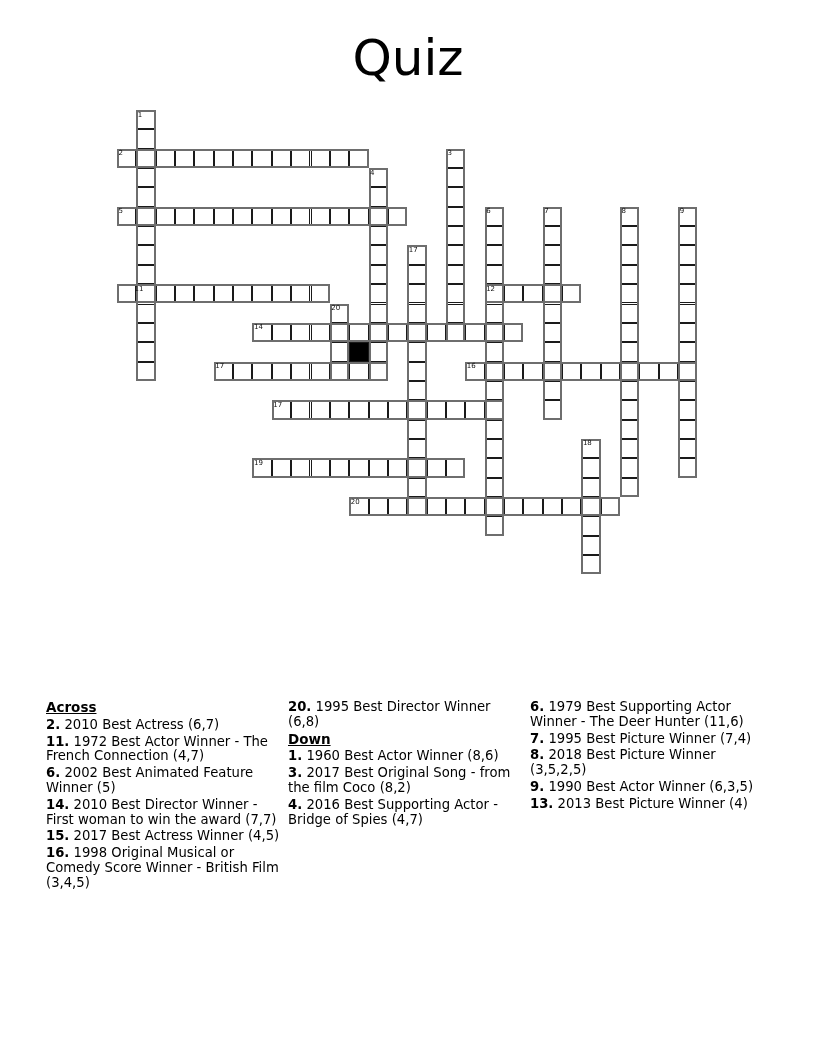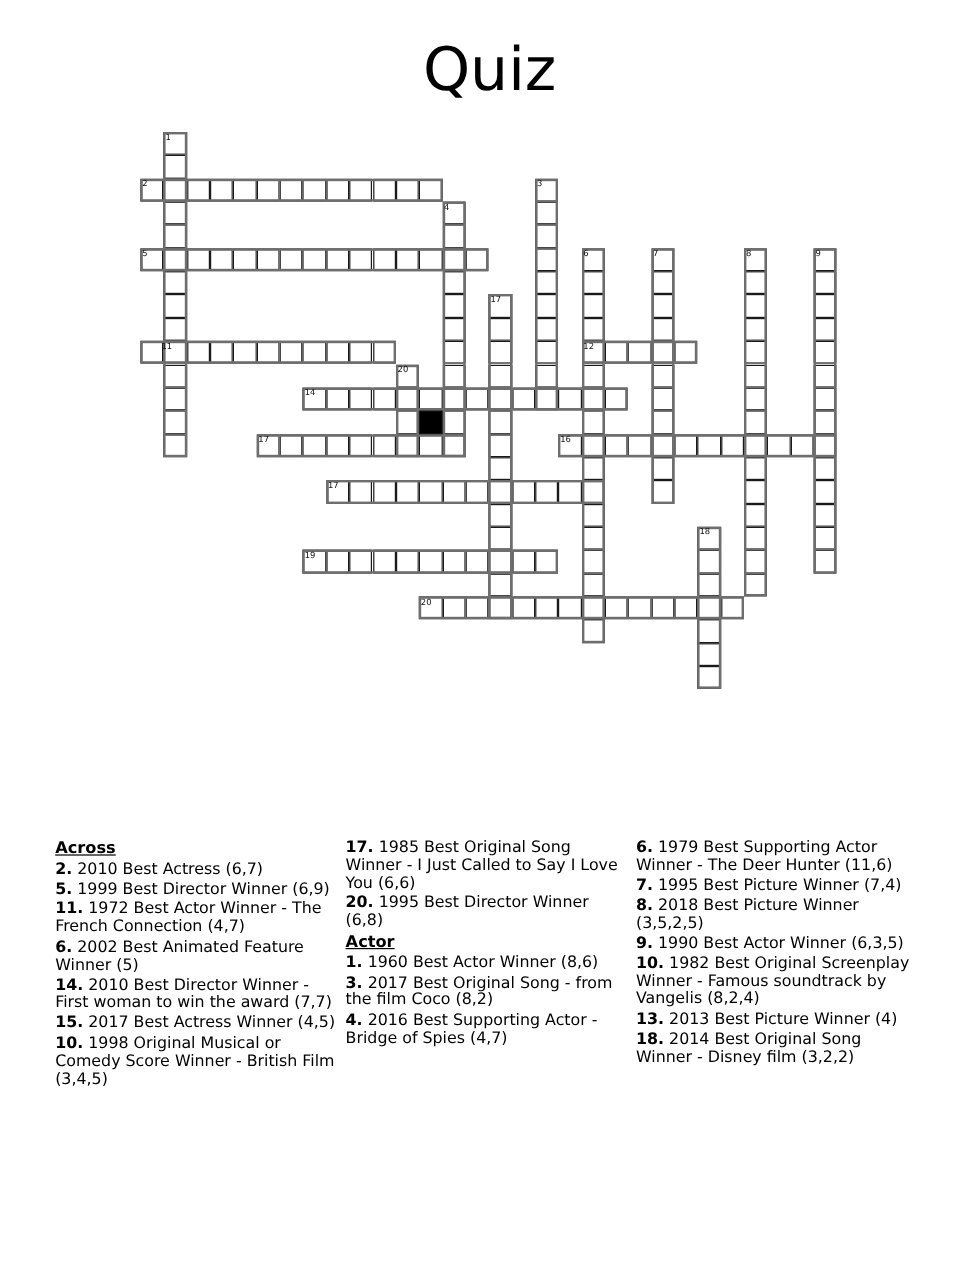--- a/index.html
+++ b/index.html
@@ -303,38 +303,34 @@
       <div class="cell-num" style="left: 348.3px; top: 251.55px; width: 19.35px; height: 19.35px;">16</div>
       <div class="cell-num" style="left: 154.8px; top: 290.25px; width: 19.35px; height: 19.35px;">17</div>
       <div class="cell-num" style="left: 464.4px; top: 328.95px; width: 19.35px; height: 19.35px;">18</div>
       <div class="cell-num" style="left: 135.45px; top: 348.3px; width: 19.35px; height: 19.35px;">19</div>
       <div class="cell-num" style="left: 232.2px; top: 387px; width: 19.35px; height: 19.35px;">20</div>
     </div>
   <div class="clues">
     <div class="clue-col">
         <div class="clue-heading">Across</div>
         <div class="clue"><b>2.</b> 2010 Best Actress (6,7)</div>
-        <div class="clue"><b>5.</b> 1999 Best Director Winner (6,9)</div>
         <div class="clue"><b>11.</b> 1972 Best Actor Winner - The French Connection (4,7)</div>
         <div class="clue"><b>6.</b> 2002 Best Animated Feature Winner (5)</div>
         <div class="clue"><b>14.</b> 2010 Best Director Winner - First woman to win the award (7,7)</div>
         <div class="clue"><b>15.</b> 2017 Best Actress Winner (4,5)</div>
-        <div class="clue"><b>10.</b> 1998 Original Musical or Comedy Score Winner - British Film (3,4,5)</div>
+        <div class="clue"><b>16.</b> 1998 Original Musical or Comedy Score Winner - British Film (3,4,5)</div>
       </div>
     <div class="clue-col">
-        <div class="clue"><b>17.</b> 1985 Best Original Song Winner - I Just Called to Say I Love You (6,6)</div>
         <div class="clue"><b>20.</b> 1995 Best Director Winner (6,8)</div>
-        <div class="clue-heading">Actor</div>
+        <div class="clue-heading">Down</div>
         <div class="clue"><b>1.</b> 1960 Best Actor Winner (8,6)</div>
         <div class="clue"><b>3.</b> 2017 Best Original Song - from the film Coco (8,2)</div>
         <div class="clue"><b>4.</b> 2016 Best Supporting Actor - Bridge of Spies (4,7)</div>
       </div>
     <div class="clue-col">
         <div class="clue"><b>6.</b> 1979 Best Supporting Actor Winner - The Deer Hunter (11,6)</div>
         <div class="clue"><b>7.</b> 1995 Best Picture Winner (7,4)</div>
         <div class="clue"><b>8.</b> 2018 Best Picture Winner (3,5,2,5)</div>
         <div class="clue"><b>9.</b> 1990 Best Actor Winner (6,3,5)</div>
-        <div class="clue"><b>10.</b> 1982 Best Original Screenplay Winner - Famous soundtrack by Vangelis (8,2,4)</div>
         <div class="clue"><b>13.</b> 2013 Best Picture Winner (4)</div>
-        <div class="clue"><b>18.</b> 2014 Best Original Song Winner - Disney film (3,2,2)</div>
       </div>
   </div>
 </div>
 
 </body></html>

